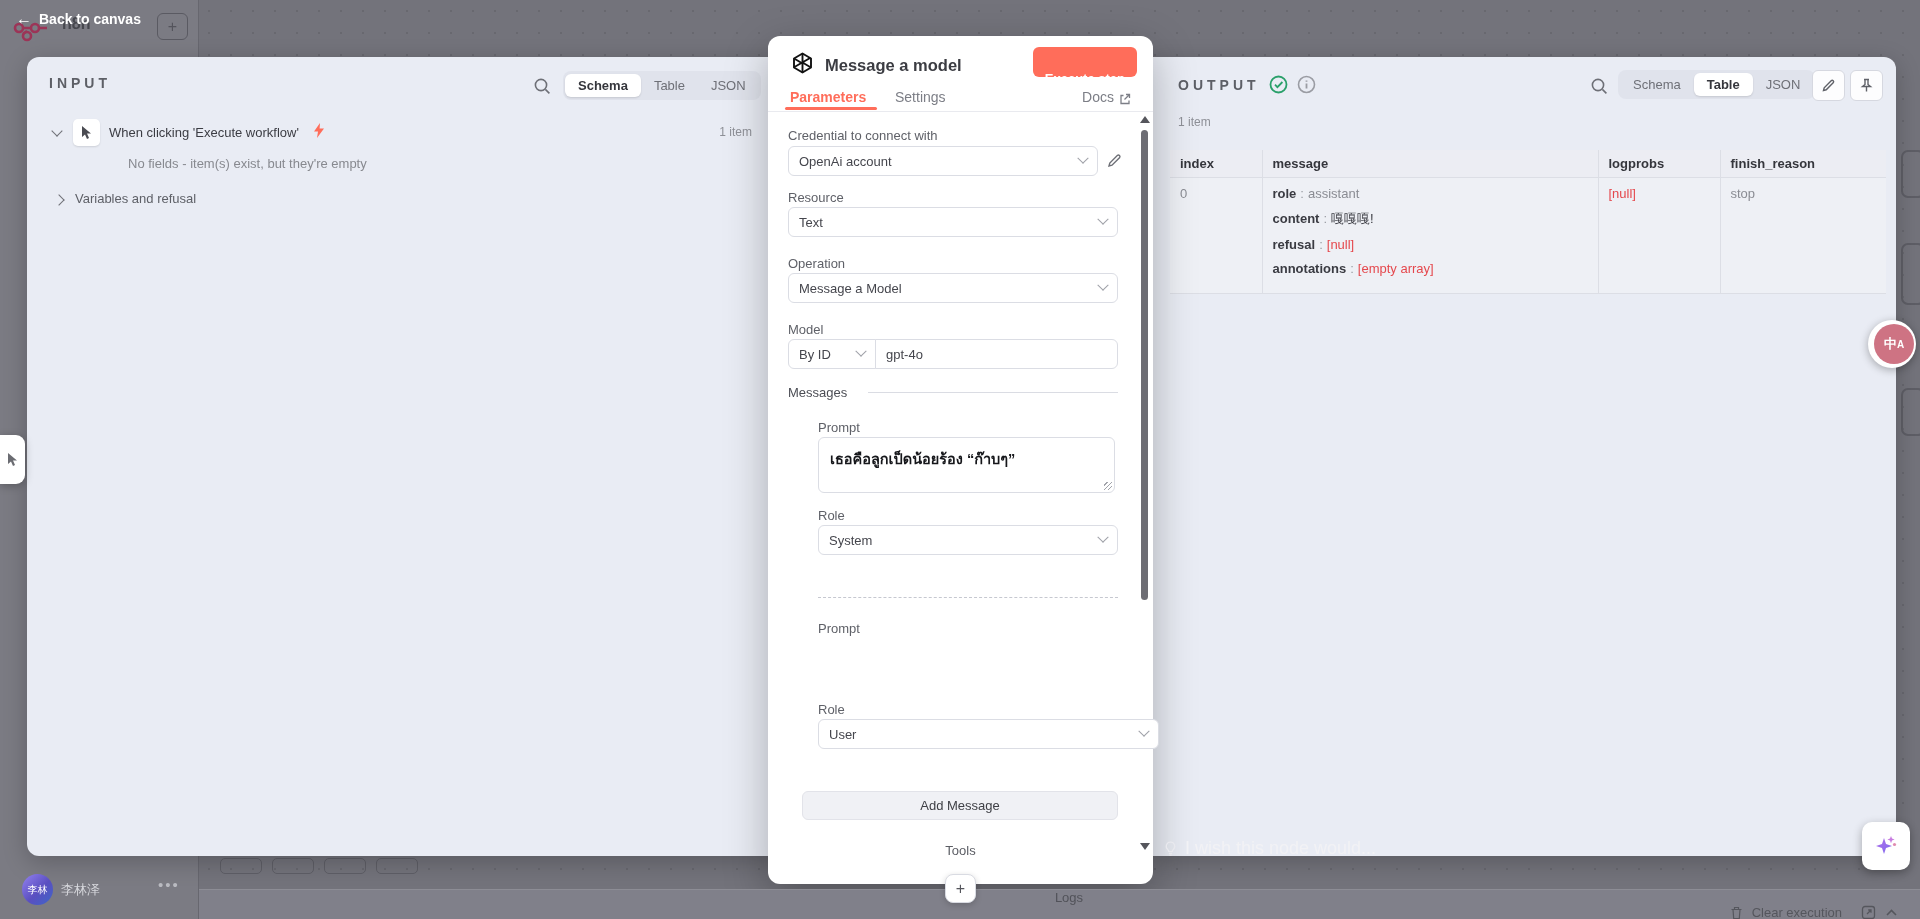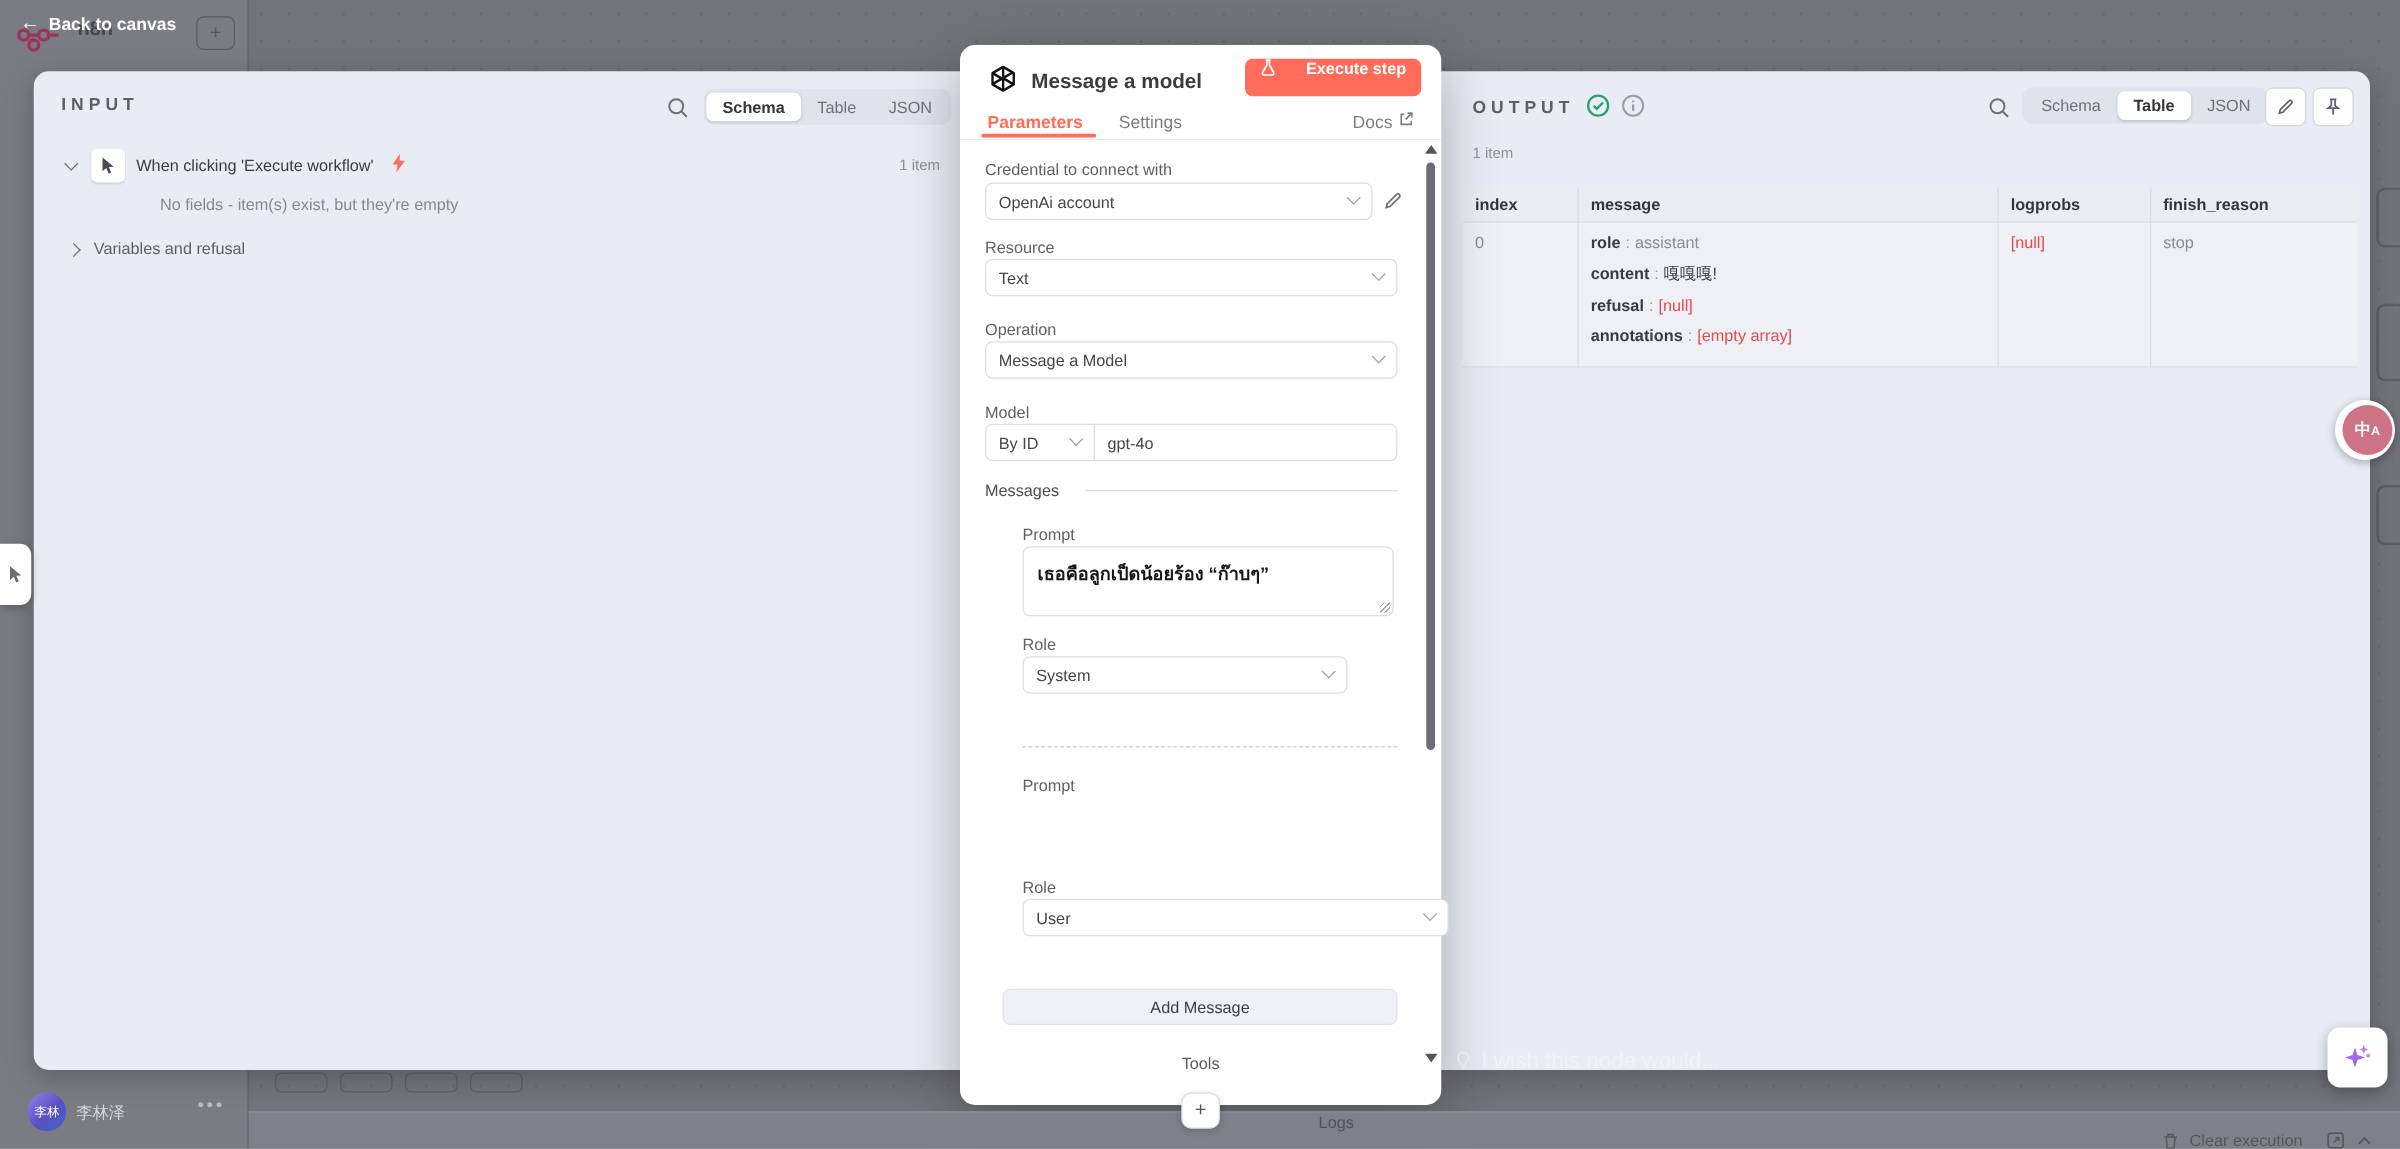--- a/index.html
+++ b/index.html
@@ -29,21 +29,21 @@
   .tabgroup .t { font-size:13px; color:#6e7077; padding:4px 13px; border-radius:6px; cursor:pointer; }
   .tabgroup .t.active { background:#ffffff; color:#35363c; font-weight:600; box-shadow:0 1px 2px rgba(0,0,0,.12); }
 
   .iconbtn { background:#fdfdfe; border:1px solid #d6d8e0; border-radius:6px; display:flex;
     align-items:center; justify-content:center; cursor:pointer; color:#5f6168; }
 
   
   .modal { position:absolute; left:768px; top:36px; width:385px; height:848px; background:#fff;
     border-radius:12px; box-shadow:0 14px 44px rgba(0,0,0,.28); z-index:30; }
   .exec-btn { position:absolute; right:16px; top:11px; height:30px; padding:0 12px; border:none;
-    border-radius:6px; color:#fff; font-size:13px; font-weight:600; display:flex; gap:24px; cursor:pointer; }
+    border-radius:6px; color:#fff; font-size:13px; font-weight:600; display:flex; align-items:center; gap:24px; cursor:pointer;flex-direction:column; }
   .mtab { position:absolute; font-size:14px; color:#7c7e86; cursor:pointer; }
   .mtab.active { font-weight:600; }
   .lbl { position:absolute; font-size:13px; color:#5f6168; }
   .sel { position:absolute; height:30px; background:#fff; border:1px solid #dbdde4; border-radius:6px;
     font-size:13px; color:#45464d; display:flex; align-items:center; padding:12px 10px; cursor:pointer; }
   .sel .chev { margin-left:auto; width:8px; height:8px; border-right:1.6px solid #9fa1a8;
     border-bottom:1.6px solid #9fa1a8; transform:rotate(45deg) translate(-2px,-2px); }
   .tarea { position:absolute; background:#fff; border:1px solid #dbdde4; border-radius:6px;
     font-size:14.5px; font-weight:600; color:#16171b; padding:9px 11px; cursor:text; }
   .tarea::after { content:""; position:absolute; right:2px; bottom:2px; width:8px; height:8px;
@@ -240,21 +240,21 @@
 
     <button class="exec-btn" style="background:#ff6d5a">
       <svg width="13" height="14" viewBox="0 0 13 14">
         <path d="M4.5 1 h4 M5.5 1 v4 l-3.4 6 a1.4 1.4 0 0 0 1.2 2 h6.4 a1.4 1.4 0 0 0 1.2 -2 L7.5 5 v-4" fill="none" stroke="#fff" stroke-width="1.3"></path>
       </svg>
       <span>Execute step</span>
     </button>
 
     <div class="mtab active" style="left:22px;top:53px;color:#ff6d5a">Parameters</div>
     <div class="mtab" style="left:127px;top:53px">Settings</div>
-    <div style="position:absolute;right:22px;top:53px;font-size:14px;color:#7c7e86;display:flex;align-items:flex-start;gap:5px;cursor:pointer">
+    <div style="position:absolute;right:22px;top:53px;font-size:14px;color:#7c7e86;display:flex;align-items:flex-end;gap:5px;cursor:pointer">
       <span>Docs</span>
       <svg width="12" height="12" viewBox="0 0 12 12">
         <path d="M4.5 2.5 H2 v8 h8 V7.5 M7 1.5 h3.5 V5 M10.5 1.5 L5.5 6.5" fill="none" stroke="#7c7e86" stroke-width="1.3"></path>
       </svg>
     </div>
     <div style="position:absolute;left:17px;top:71px;width:92px;height:3px;background:#ff6d5a;border-radius:2px"></div>
     <div style="position:absolute;left:0;top:75px;width:100%;height:1px;background:#e9eaef"></div>
 
     <div class="lbl" style="left:20px;top:92px">Credential to connect with</div>
     <div class="sel" style="left:20px;top:110px;width:310px">
@@ -287,21 +287,21 @@
     </div>
 
     <div class="lbl" style="left:20px;top:349px;color:#4c4e55">Messages</div>
     <div style="position:absolute;left:100px;top:356px;width:250px;height:1px;background:#dadce3"></div>
 
     <div class="lbl" style="left:50px;top:384px">Prompt</div>
     <div class="tarea" style="left:50px;top:401px;width:297px;height:56px">
       <span>เธอคือลูกเป็ดน้อยร้อง “ก๊าบๆ”</span>
     </div>
     <div class="lbl" style="left:50px;top:472px">Role</div>
-    <div class="sel" style="left:50px;top:489px;width:260px">
+    <div class="sel" style="left:50px;top:489px;width:300px">
       <span>System</span>
         <span class="chev"></span>
     </div>
 
     <div class="dashed" style="left:50px;top:561px;width:300px"></div>
 
     <div class="lbl" style="left:50px;top:585px">Prompt</div>
     <div class="lbl" style="left:50px;top:666px">Role</div>
     <div class="sel" style="left:50px;top:683px;width:341px">
       <span>User</span>

